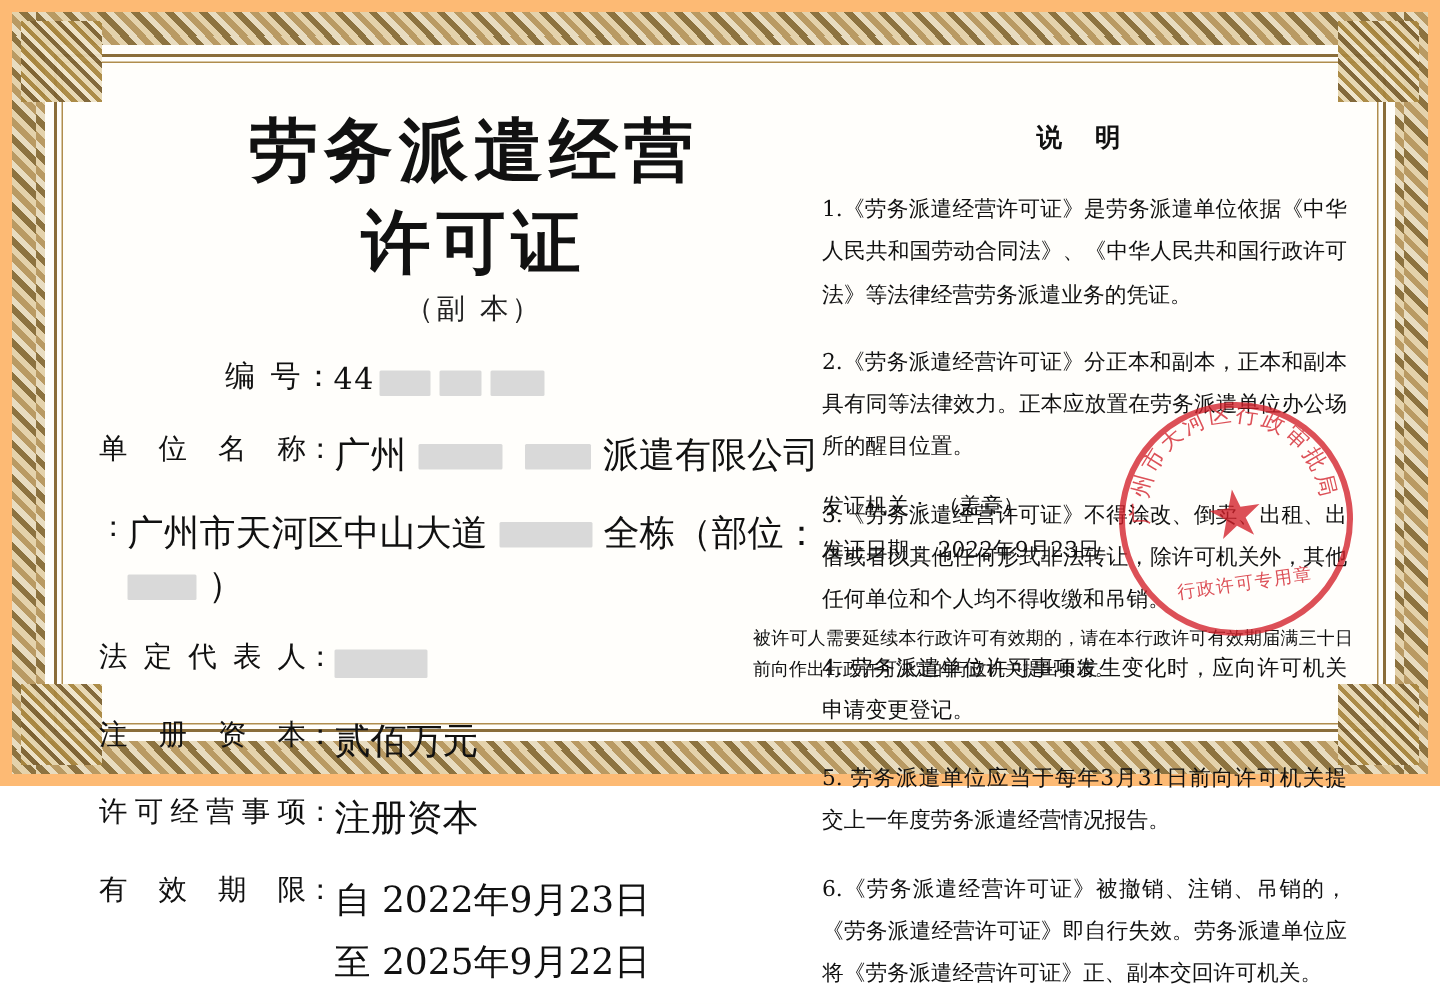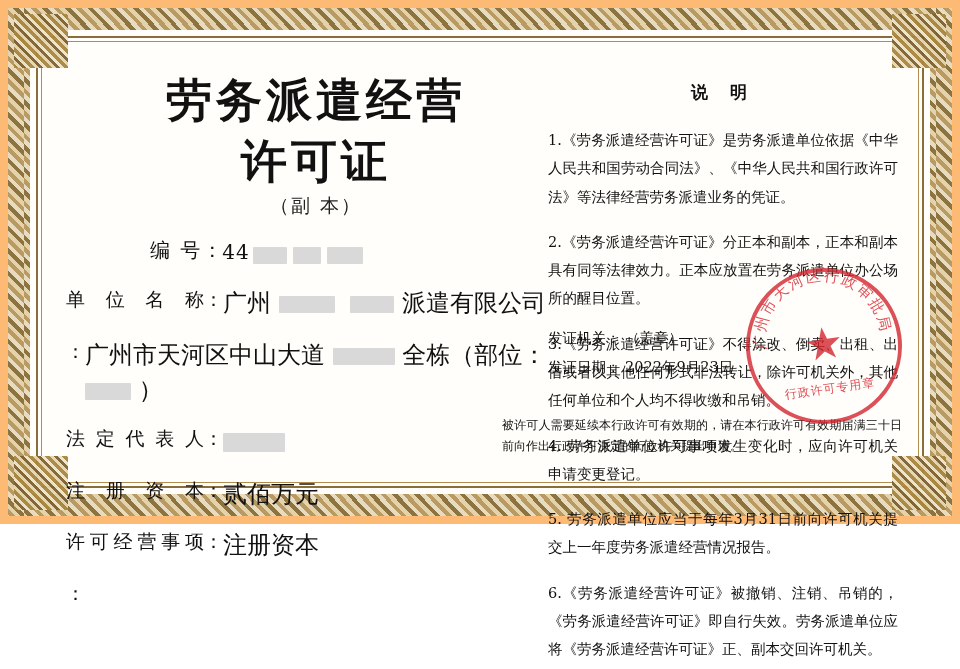--- a/index.html
+++ b/index.html
@@ -258,21 +258,26 @@
           <span class="fvalue">贰佰万元</span>
         </div>
 
         <div class="field">
           <span class="flabel">许可经营事项</span>
           <span class="fcolon">：</span>
           <span class="fvalue">注册资本</span>
         </div>
 
         <div class="field validity">
-          <span class="fcolon">：</span>
+          <span class="flabel">有效期限</span>
+          <span class="fcolon">：</span>
+          <span class="fvalue">
+            <span class="vline">自 2022年9月23日</span>
+            <span class="vline">至 2025年9月22日</span>
+          </span>
         </div>
 
       </div>
     </div>
 
     <div class="right">
       <h2>说 明</h2>
       <p>1.《劳务派遣经营许可证》是劳务派遣单位依据《中华人民共和国劳动合同法》、《中华人民共和国行政许可法》等法律经营劳务派遣业务的凭证。</p>
       <p>2.《劳务派遣经营许可证》分正本和副本，正本和副本具有同等法律效力。正本应放置在劳务派遣单位办公场所的醒目位置。</p>
       <p>3.《劳务派遣经营许可证》不得涂改、倒卖、出租、出借或者以其他任何形式非法转让，除许可机关外，其他任何单位和个人均不得收缴和吊销。</p>

